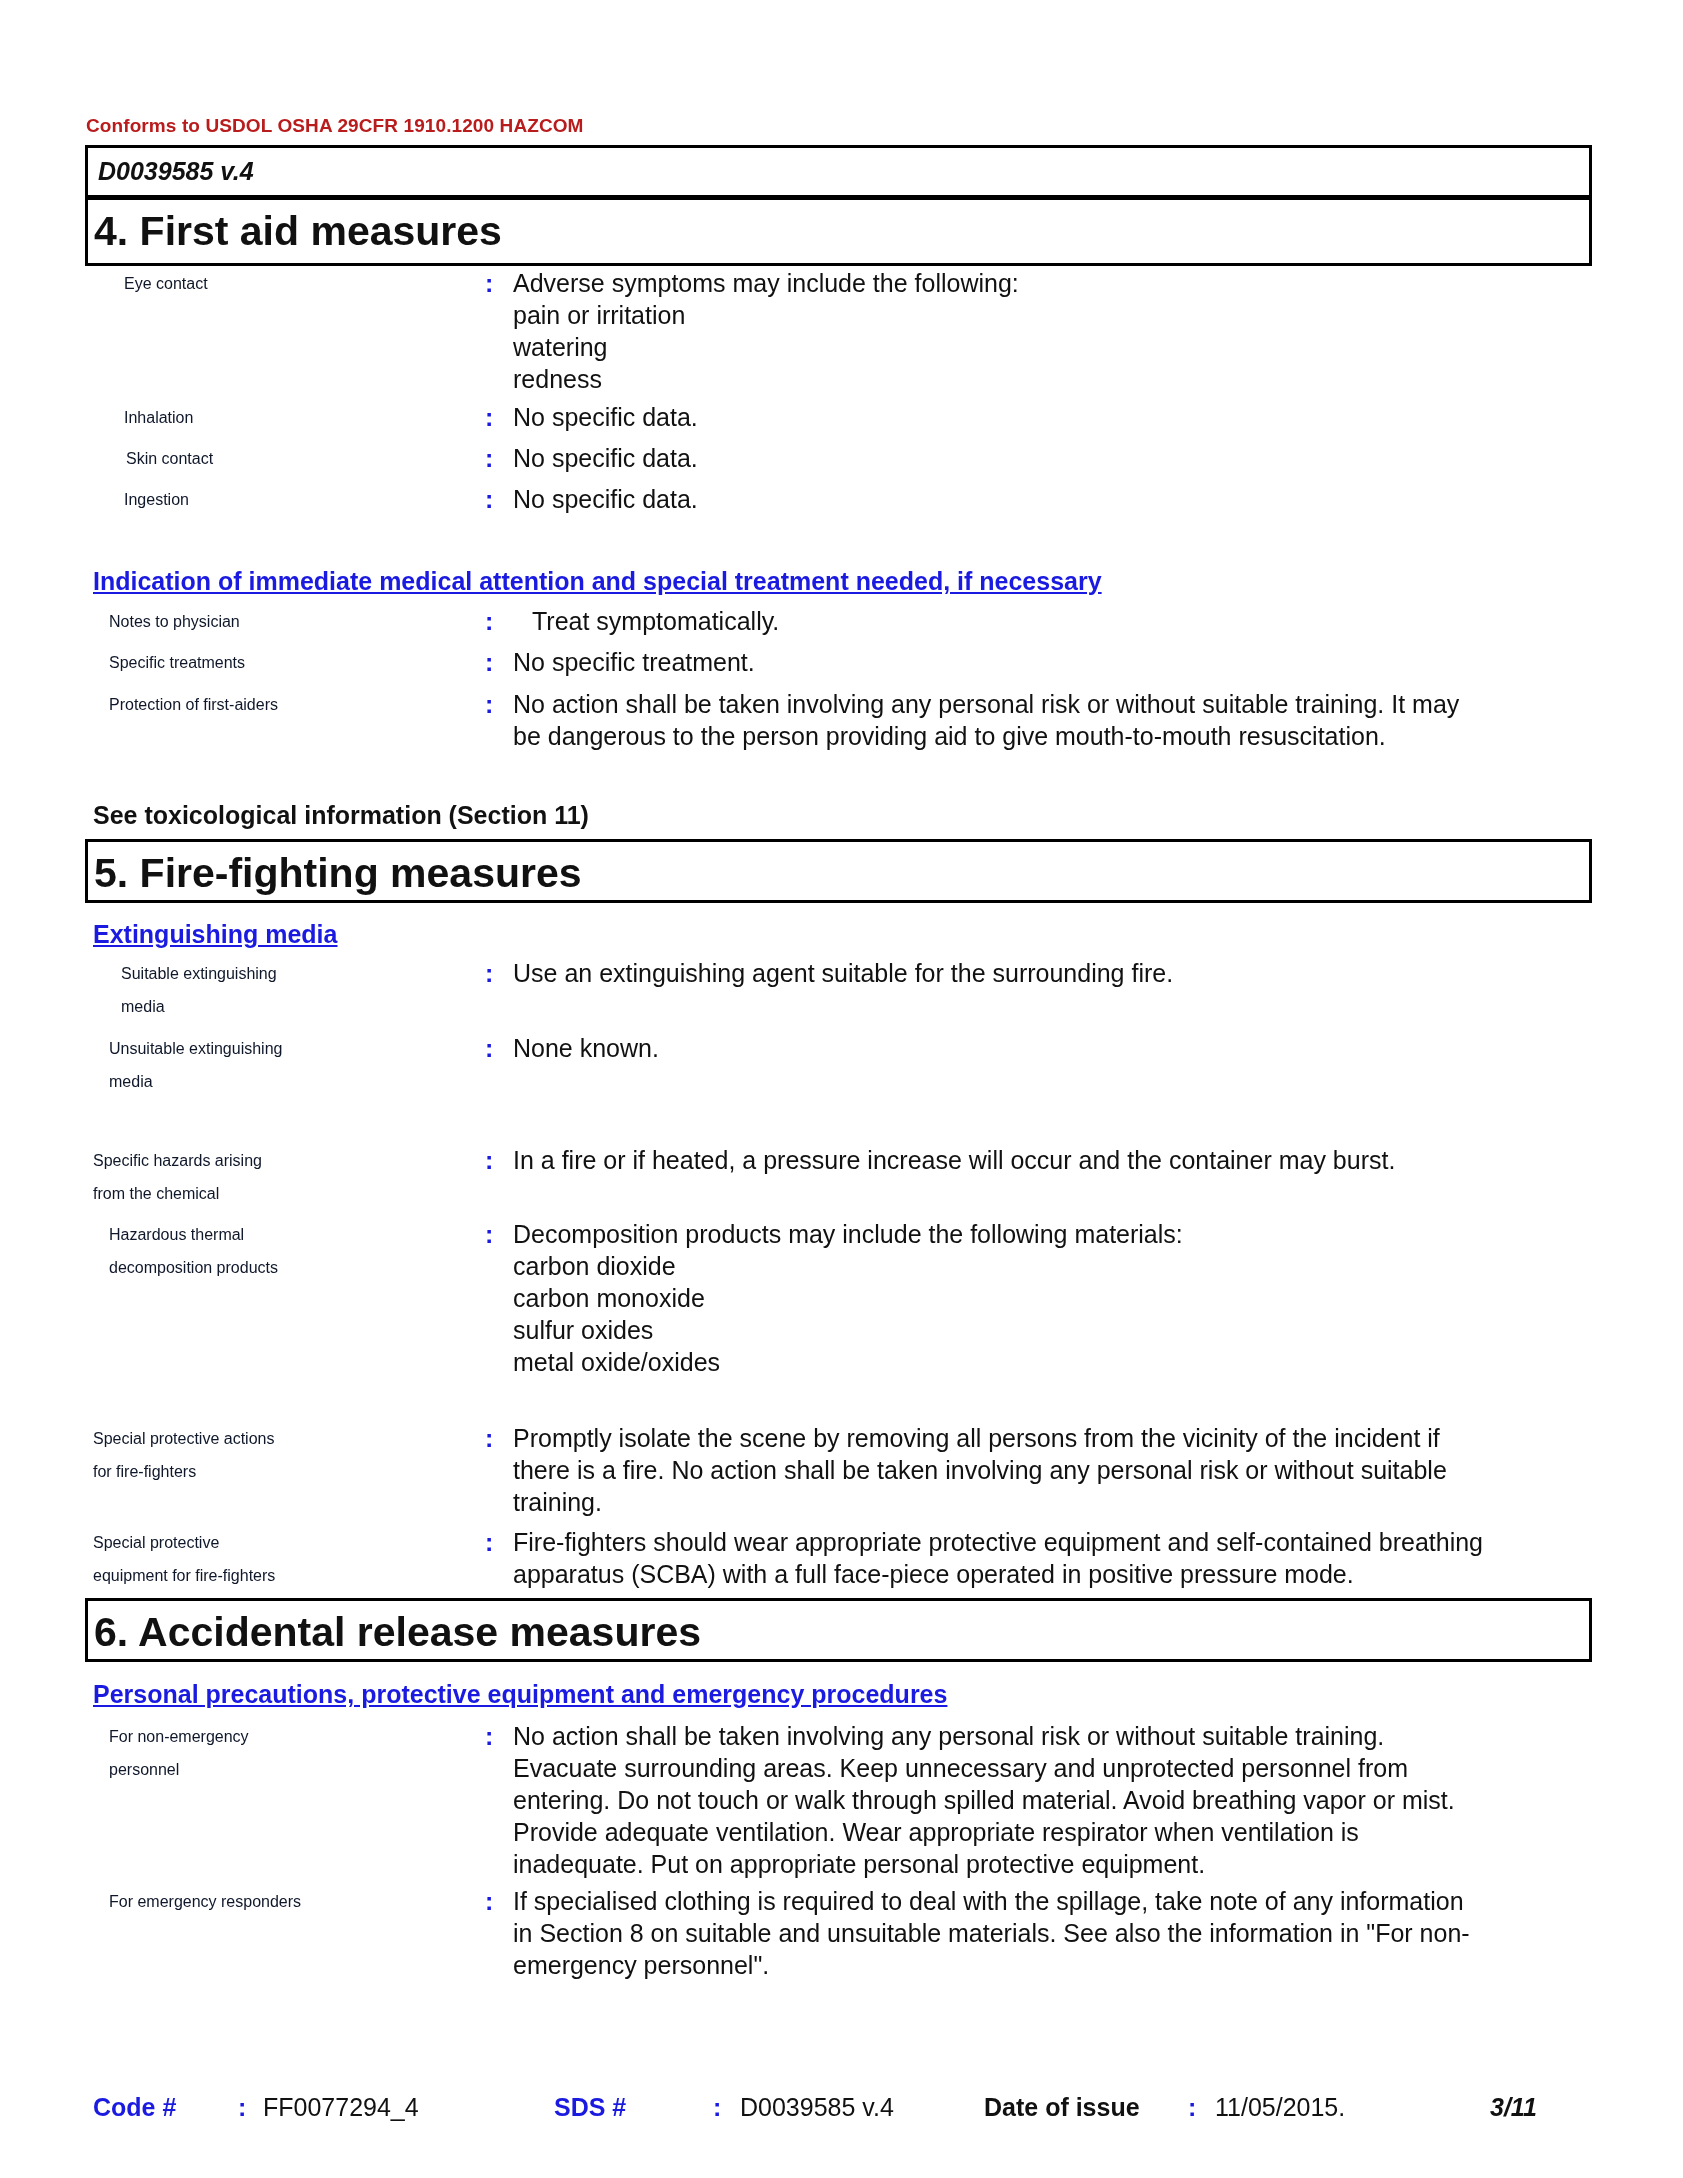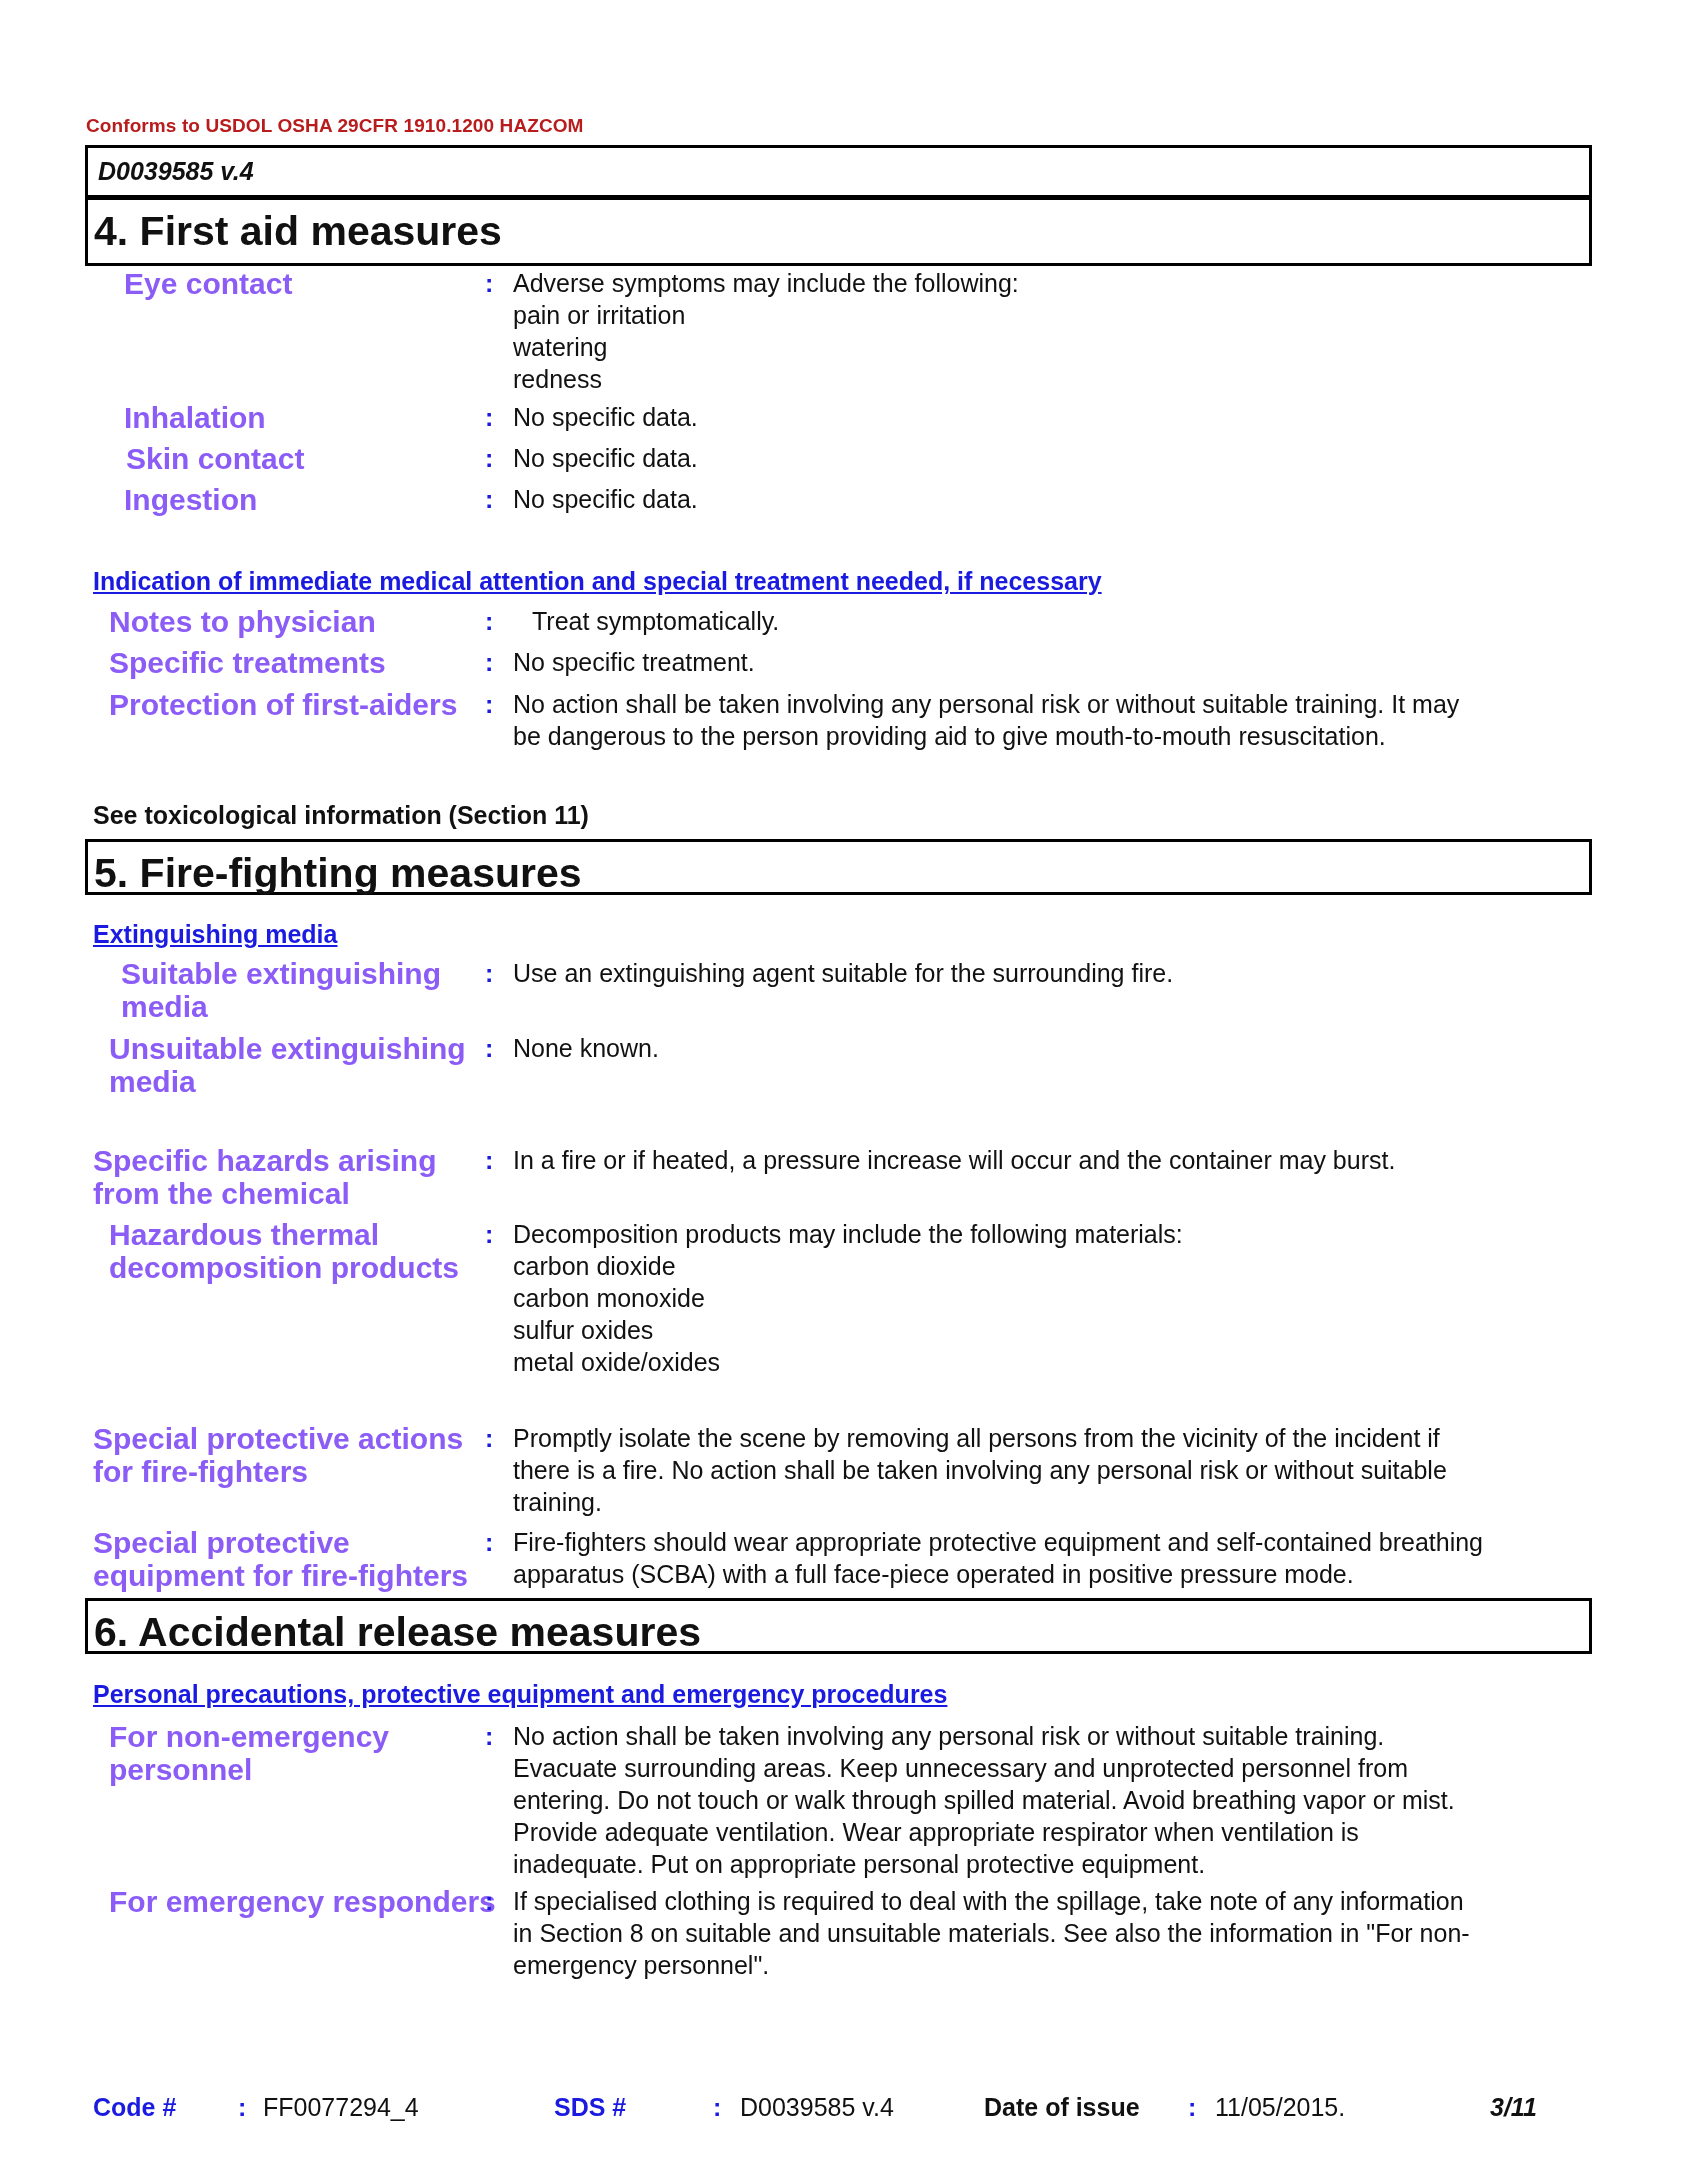--- a/index.html
+++ b/index.html
@@ -3,23 +3,23 @@
 <meta charset="utf-8">
 <style>
   html, body { margin: 0; padding: 0; background: #ffffff; }
   body { width: 1683px; height: 2178px; position: relative; overflow: hidden;
          font-family: "Liberation Sans", sans-serif; color: #111; }
   .abs { position: absolute; }
   .conforms { left: 86px; top: 115px; font-size: 19px; font-weight: bold; color: #b91c1c; letter-spacing: 0.1px; }
   .box { position: absolute; left: 85px; width: 1507px; border: 3px solid #000; box-sizing: border-box; }
   .docid-box { top: 145px; height: 55px; border-bottom-width: 5px; }
   .docid { position: absolute; left: 10px; top: 9px; font-size: 25px; font-weight: bold; font-style: italic; }
-  .sec-box { height: 56px; }
+  .sec-box { height: 64px; }
   .sec-title { position: absolute; left: 6px; top: 6px; font-size: 41px; font-weight: bold; line-height: 51px; }
-  .label { position: absolute; color: #8b5cf6; font-weight: bold; font-size: 30px; line-height: 33px; }
+  .label { position: absolute; color: #0f172a; font-weight: normal; font-size: 16px; line-height: 33px; }
   .colon { position: absolute; left: 485px; color: #1a1ae0; font-weight: bold; font-size: 25px; line-height: 32px; }
   .value { position: absolute; left: 513px; width: 1079px; font-size: 25px; line-height: 32px; color: #111; }
   .value div { white-space: nowrap; }
   .subhead { position: absolute; left: 93px; color: #1a1ae0; font-weight: bold; font-size: 25px; text-decoration: underline; line-height: 32px; }
   .note { position: absolute; left: 93px; font-weight: bold; font-size: 25px; color: #111; line-height: 32px; text-align: center; }
   .footer { position: absolute; top: 2091px; font-size: 25px; line-height: 32px; }
   .f-blue { color: #1a1ae0; font-weight: bold; }
   .f-black-b { color: #111; font-weight: bold; }
 </style>
 </head>

